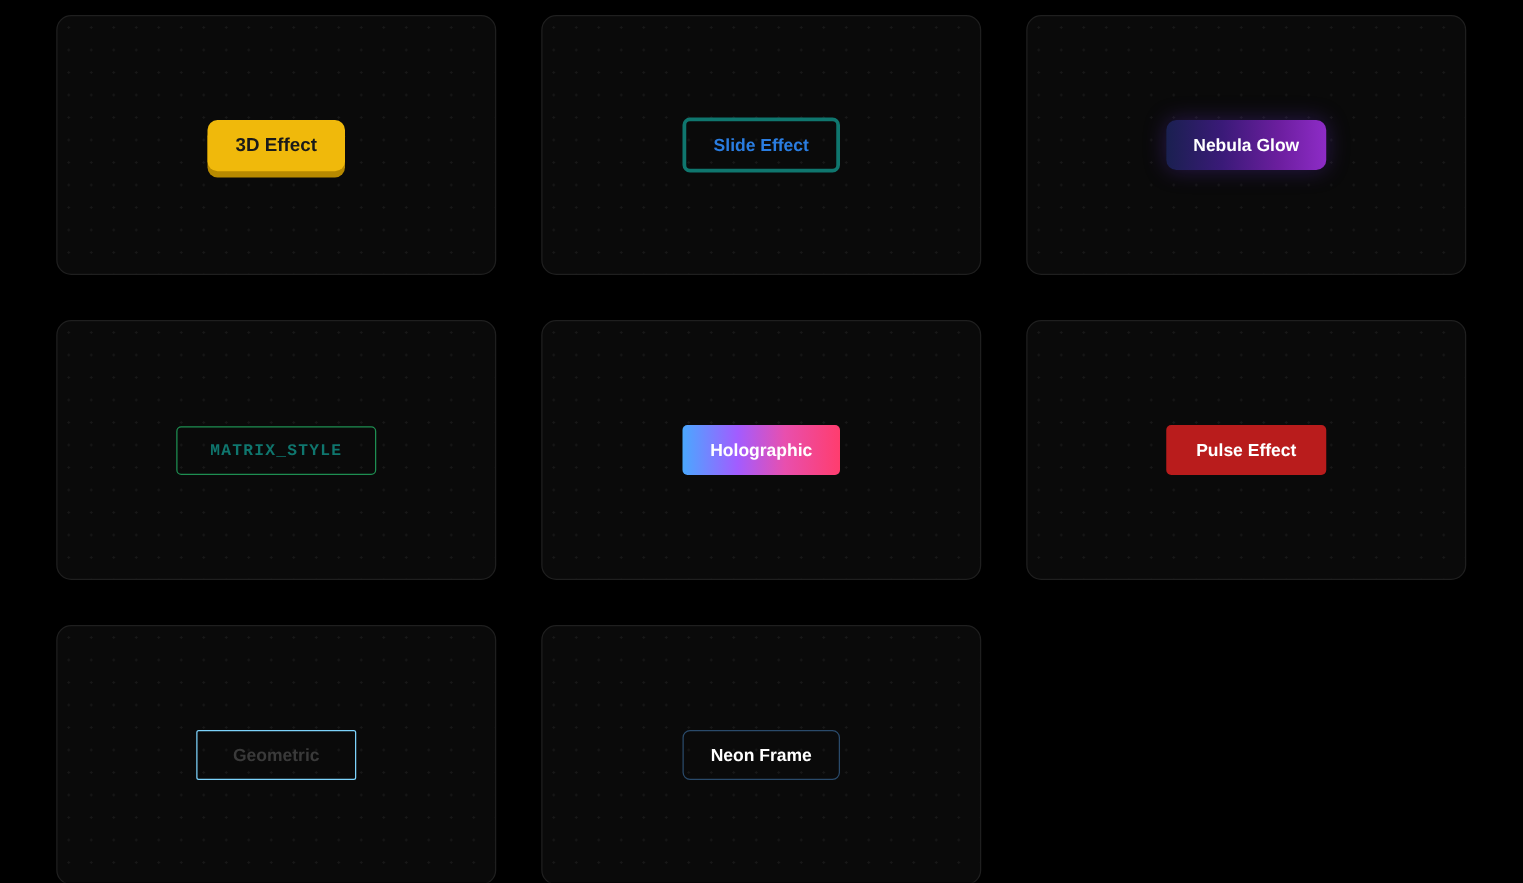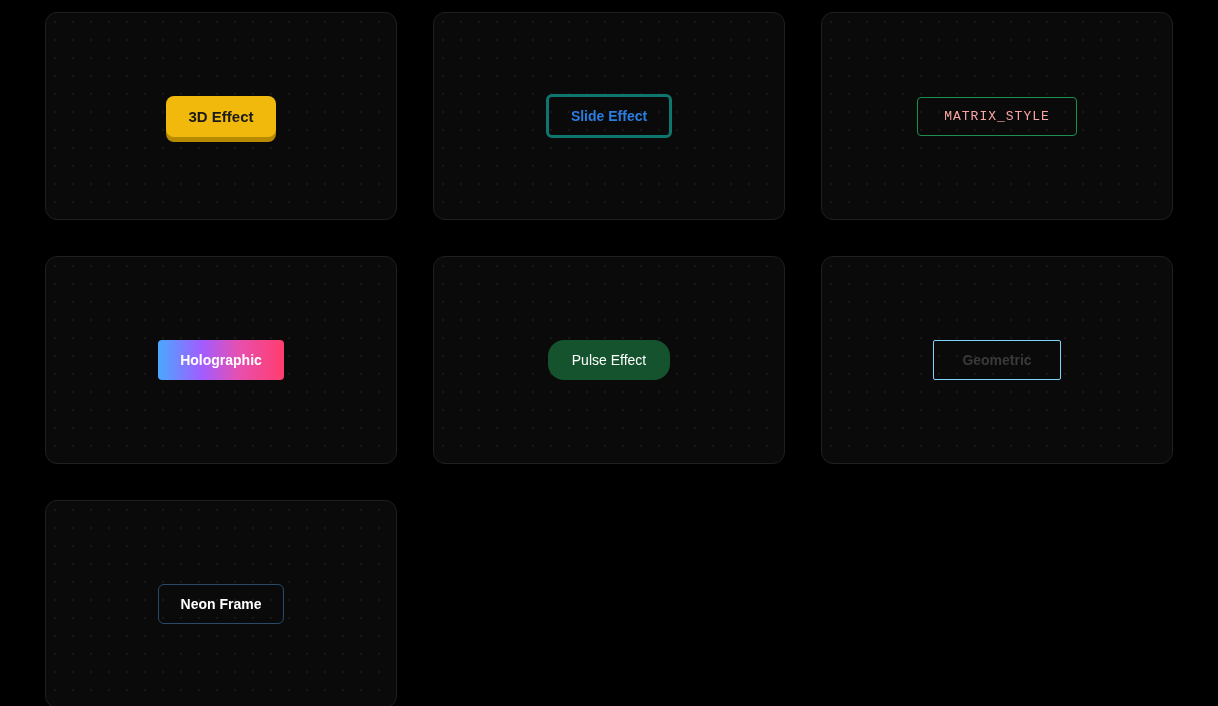--- a/index.html
+++ b/index.html
@@ -91,46 +91,46 @@
       color: #ffffff;
       padding: 12px 22px;
       border-radius: 8px;
       font-weight: 700;
       box-shadow: 0 0 18px rgba(100,50,200,0.35);
     }
 
     
     .btn-matrix {
       background: transparent;
-      color: #fca5a5;
+      color: #0f766e;
       border: 1px solid #1e8f52;
       padding: 11px 26px;
       border-radius: 4px;
       font-family: "Courier New", Courier, monospace;
       font-size: 13px;
       letter-spacing: 1px;
-      font-weight: 400;
+      font-weight: 700;
     }
 
     
     .btn-holo {
       background: linear-gradient(90deg, #4aa8ff 0%, #a25cff 35%, #e84fae 65%, #ff3d6e 100%);
       color: #ffffff;
       padding: 12px 22px;
       border-radius: 4px;
       font-weight: 700;
     }
 
     
     .btn-pulse {
-      background-color: #14532d;
+      background-color: #b91c1c;
       color: #ffffff;
       padding: 12px 24px;
-      border-radius: 16px;
-      font-weight: 400;
+      border-radius: 4px;
+      font-weight: 700;
       box-shadow: 0 0 0 0 rgba(74,61,240,0.6);
     }
 
     
     .btn-geo {
       background: transparent;
       color: #3a3a3a;
       border: 1px solid #7dd3fc;
       padding: 11px 28px;
       font-weight: 600;
@@ -154,20 +154,23 @@
 
   <div class="card">
     <button class="btn-3d">3D Effect</button>
   </div>
 
 
   <div class="card">
     <button class="btn-slide">Slide Effect</button>
   </div>
 
+  <div class="card">
+    <button class="btn-nebula">Nebula Glow</button>
+  </div>
 
   <div class="card">
     <button class="btn-matrix">MATRIX_STYLE</button>
   </div>
 
   <div class="card">
     <button class="btn-holo">Holographic</button>
   </div>
 
   <div class="card">

